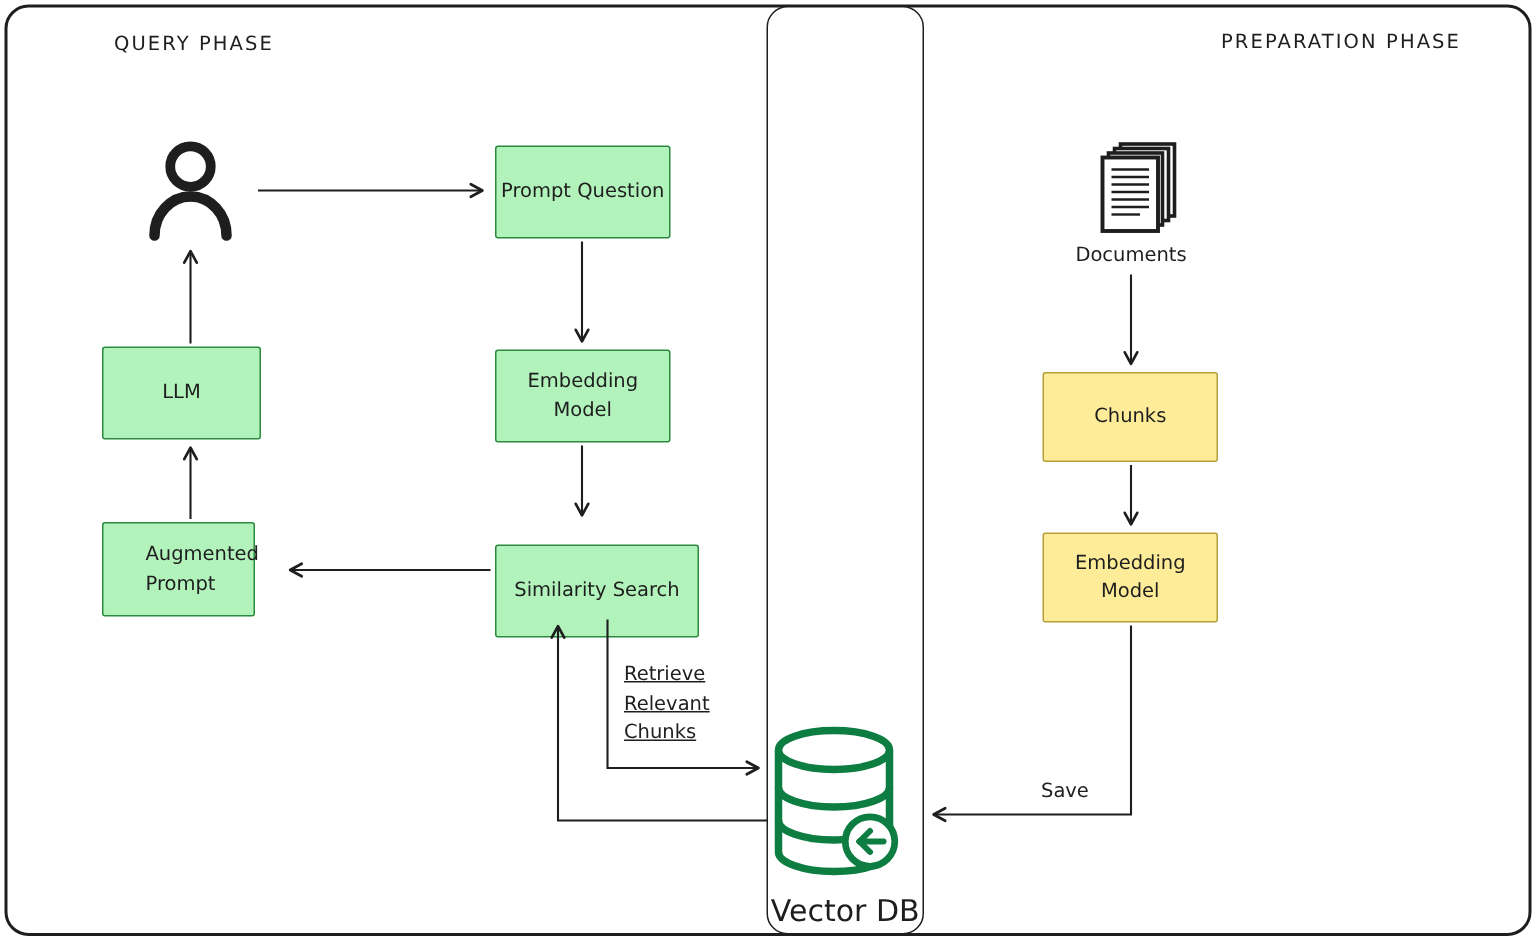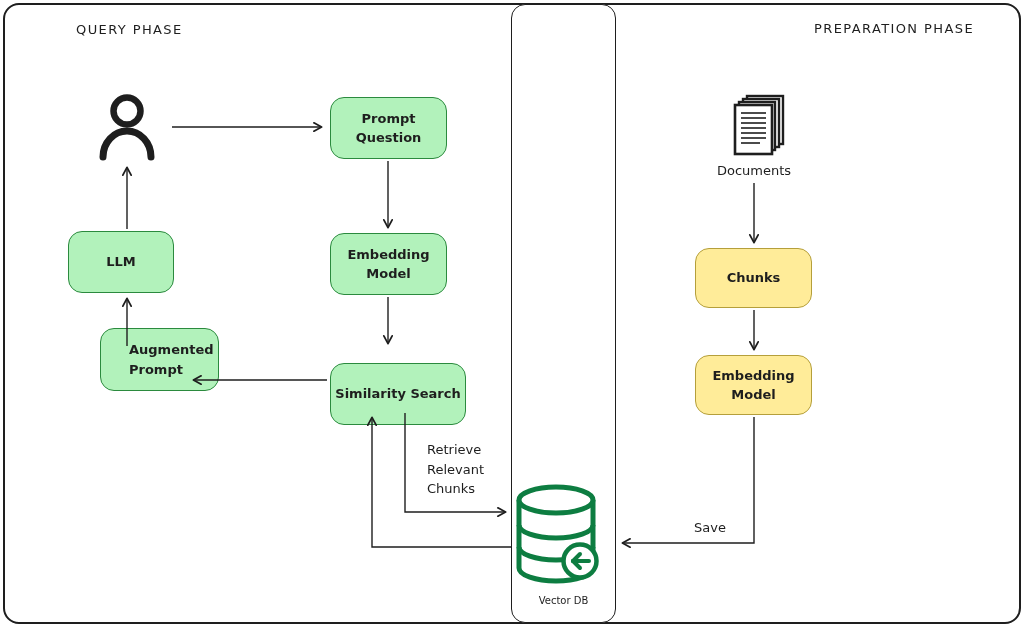--- a/index.html
+++ b/index.html
@@ -23,51 +23,50 @@
   .phase-title {
     position:absolute; z-index:2; font-size:13px; letter-spacing:1.4px;
     color:var(--stroke,#1e1e1e); white-space:nowrap;
   }
   .phase-title.query { left:38px; top:22px;margin-left:38px; }
   .phase-title.prep  { right:50px; top:21px; }
 
   .node {
     position:absolute; z-index:2;
     display:flex; align-items:center; justify-content:center;
-    border-radius:14px; font-size:13px; line-height:1.5;
+    border-radius:2px; font-size:13px; line-height:1.5;
     text-align:center; white-space:pre-line;
     color:var(--stroke,#1e1e1e);
-    font-weight:bold;
   }
   .node.green  { background:var(--green-fill,#b2f2bb);  border:1.6px solid var(--green-stroke,#2b8a3e); }
   .node.yellow { background:var(--yellow-fill,#ffec99); border:1.6px solid var(--yellow-stroke,#b59f3b); }
   .node.align-left { justify-content:flex-start; text-align:left; padding-left:28px; }
 
   .n-prompt     { left:330px; top:97px;  width:117px; height:62px; }
   .n-embed-q    { left:330px; top:233px; width:117px; height:62px; }
   .n-similarity { left:330px; top:363px; width:136px; height:62px; }
-  .n-augmented  { left:68px;  top:328px; width:119px; height:63px;margin-left:32px; }
+  .n-augmented  { left:68px;  top:348px; width:102px; height:63px; }
   .n-llm        { left:68px;  top:231px; width:106px; height:62px; }
   .n-chunks     { left:695px; top:248px; width:117px; height:60px; }
   .n-embed-p    { left:695px; top:355px; width:117px; height:60px; }
 
   .edge-label {
     position:absolute; z-index:2; font-size:13px; line-height:1.5;
     white-space:pre-line; color:var(--stroke,#1e1e1e);
   }
   .l-generated { left:140px; top:192px; }
-  .l-retrieve  { left:427px; top:440px; }
+  .l-retrieve  { left:416px; top:440px;text-decoration:underline; }
   .l-save      { left:694px; top:518px; }
 
   .icon-label {
     position:absolute; z-index:2; font-size:13px; text-align:center;
     color:var(--stroke,#1e1e1e);
   }
   .l-documents { left:704px; top:163px; width:100px; }
-  .l-vectordb  { left:511px; top:595px; width:105px; font-size:10px; z-index:3; }
+  .l-vectordb  { left:511px; top:595px; width:105px; font-size:20px; z-index:3; }
 
   svg.overlay { position:absolute; left:0; top:0; z-index:3; pointer-events:none; }
 
   .arrow { stroke:var(--stroke,#1e1e1e); stroke-width:1.4; fill:none; }
   .arrow-head { stroke:var(--stroke,#1e1e1e); fill:none; }
 
   .ink-stroke { stroke:var(--stroke,#1e1e1e); fill:none; }
   .ink-fill-white { fill:#ffffff; }
 
   .db-stroke { stroke:var(--db-green,#0d7d41); fill:none; }

